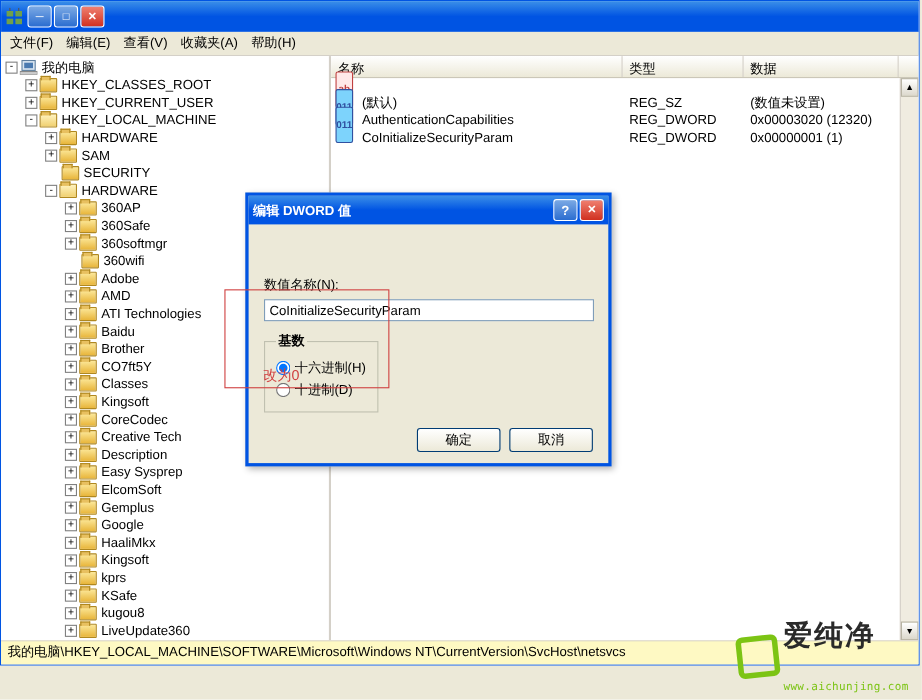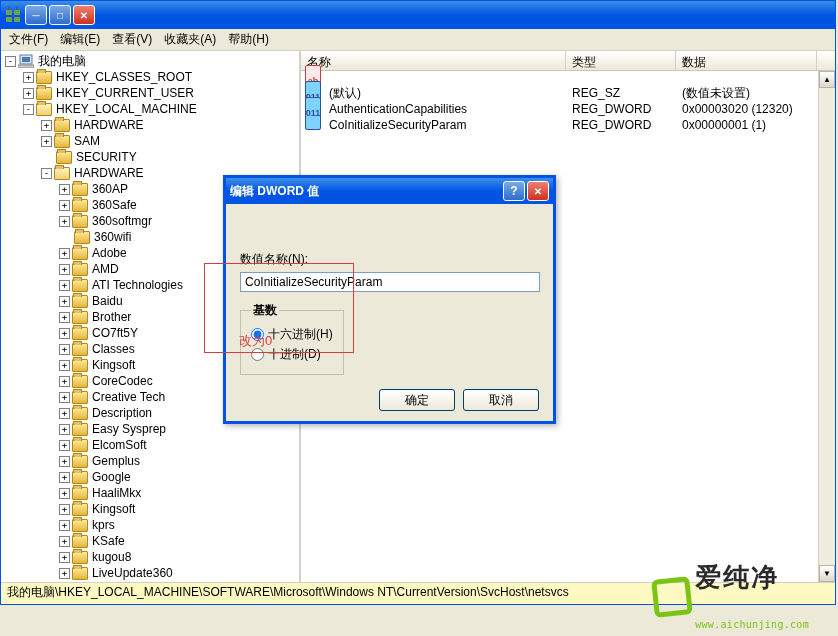--- a/index.html
+++ b/index.html
@@ -61,21 +61,21 @@
 .dialog fieldset { border: 1px solid #c0c0b0; padding: 4px 10px 8px; }
 .dialog fieldset legend { padding: 0 2px; font-weight: bold; }
 .dialog .radio { display: flex; align-items: center; gap: 4px; margin: 3px 0; }
 .dialog .radio input { cursor: pointer; }
 .dialog .btns { display: flex; justify-content: flex-end; gap: 8px; margin-top: 14px; }
 .dialog .btn { width: 76px; height: 22px; border: 1px solid #003c74; background: linear-gradient(to bottom, #fff, #ece9d8); border-radius: 3px; cursor: pointer; font-family: inherit; font-size: 12px; }
 
 .annotation-box { position: absolute; left: 204px; top: 263px; width: 150px; height: 90px; border: 1px solid #d04040; pointer-events: none; }
 .annotation-text { position: absolute; left: 239px; top: 332px; color: #d04040; font-size: 13px; }
 
-.watermark { position: absolute; right: 29px; bottom: 6px; display: flex; align-items: center; gap: 4px; }
+.watermark { position: absolute; right: 12px; bottom: 6px; display: flex; align-items: center; gap: 4px; }
 .watermark .logo { width: 38px; height: 38px; border: 5px solid #7cc414; border-radius: 6px; transform: rotate(-6deg); display: flex; align-items: center; justify-content: center; }
 .watermark .txt { display: flex; flex-direction: column; line-height: 1; }
 .watermark .cn { font-size: 26px; font-weight: bold; color: #2a2a2a; letter-spacing: 2px; }
 .watermark .url { font-size: 10px; color: #7cc414; font-family: monospace; letter-spacing: 0.3px; margin-top: 30px; }
 </style>
 </head>
 <body>
 
 <div class="main-window">
   <div class="title-bar">

